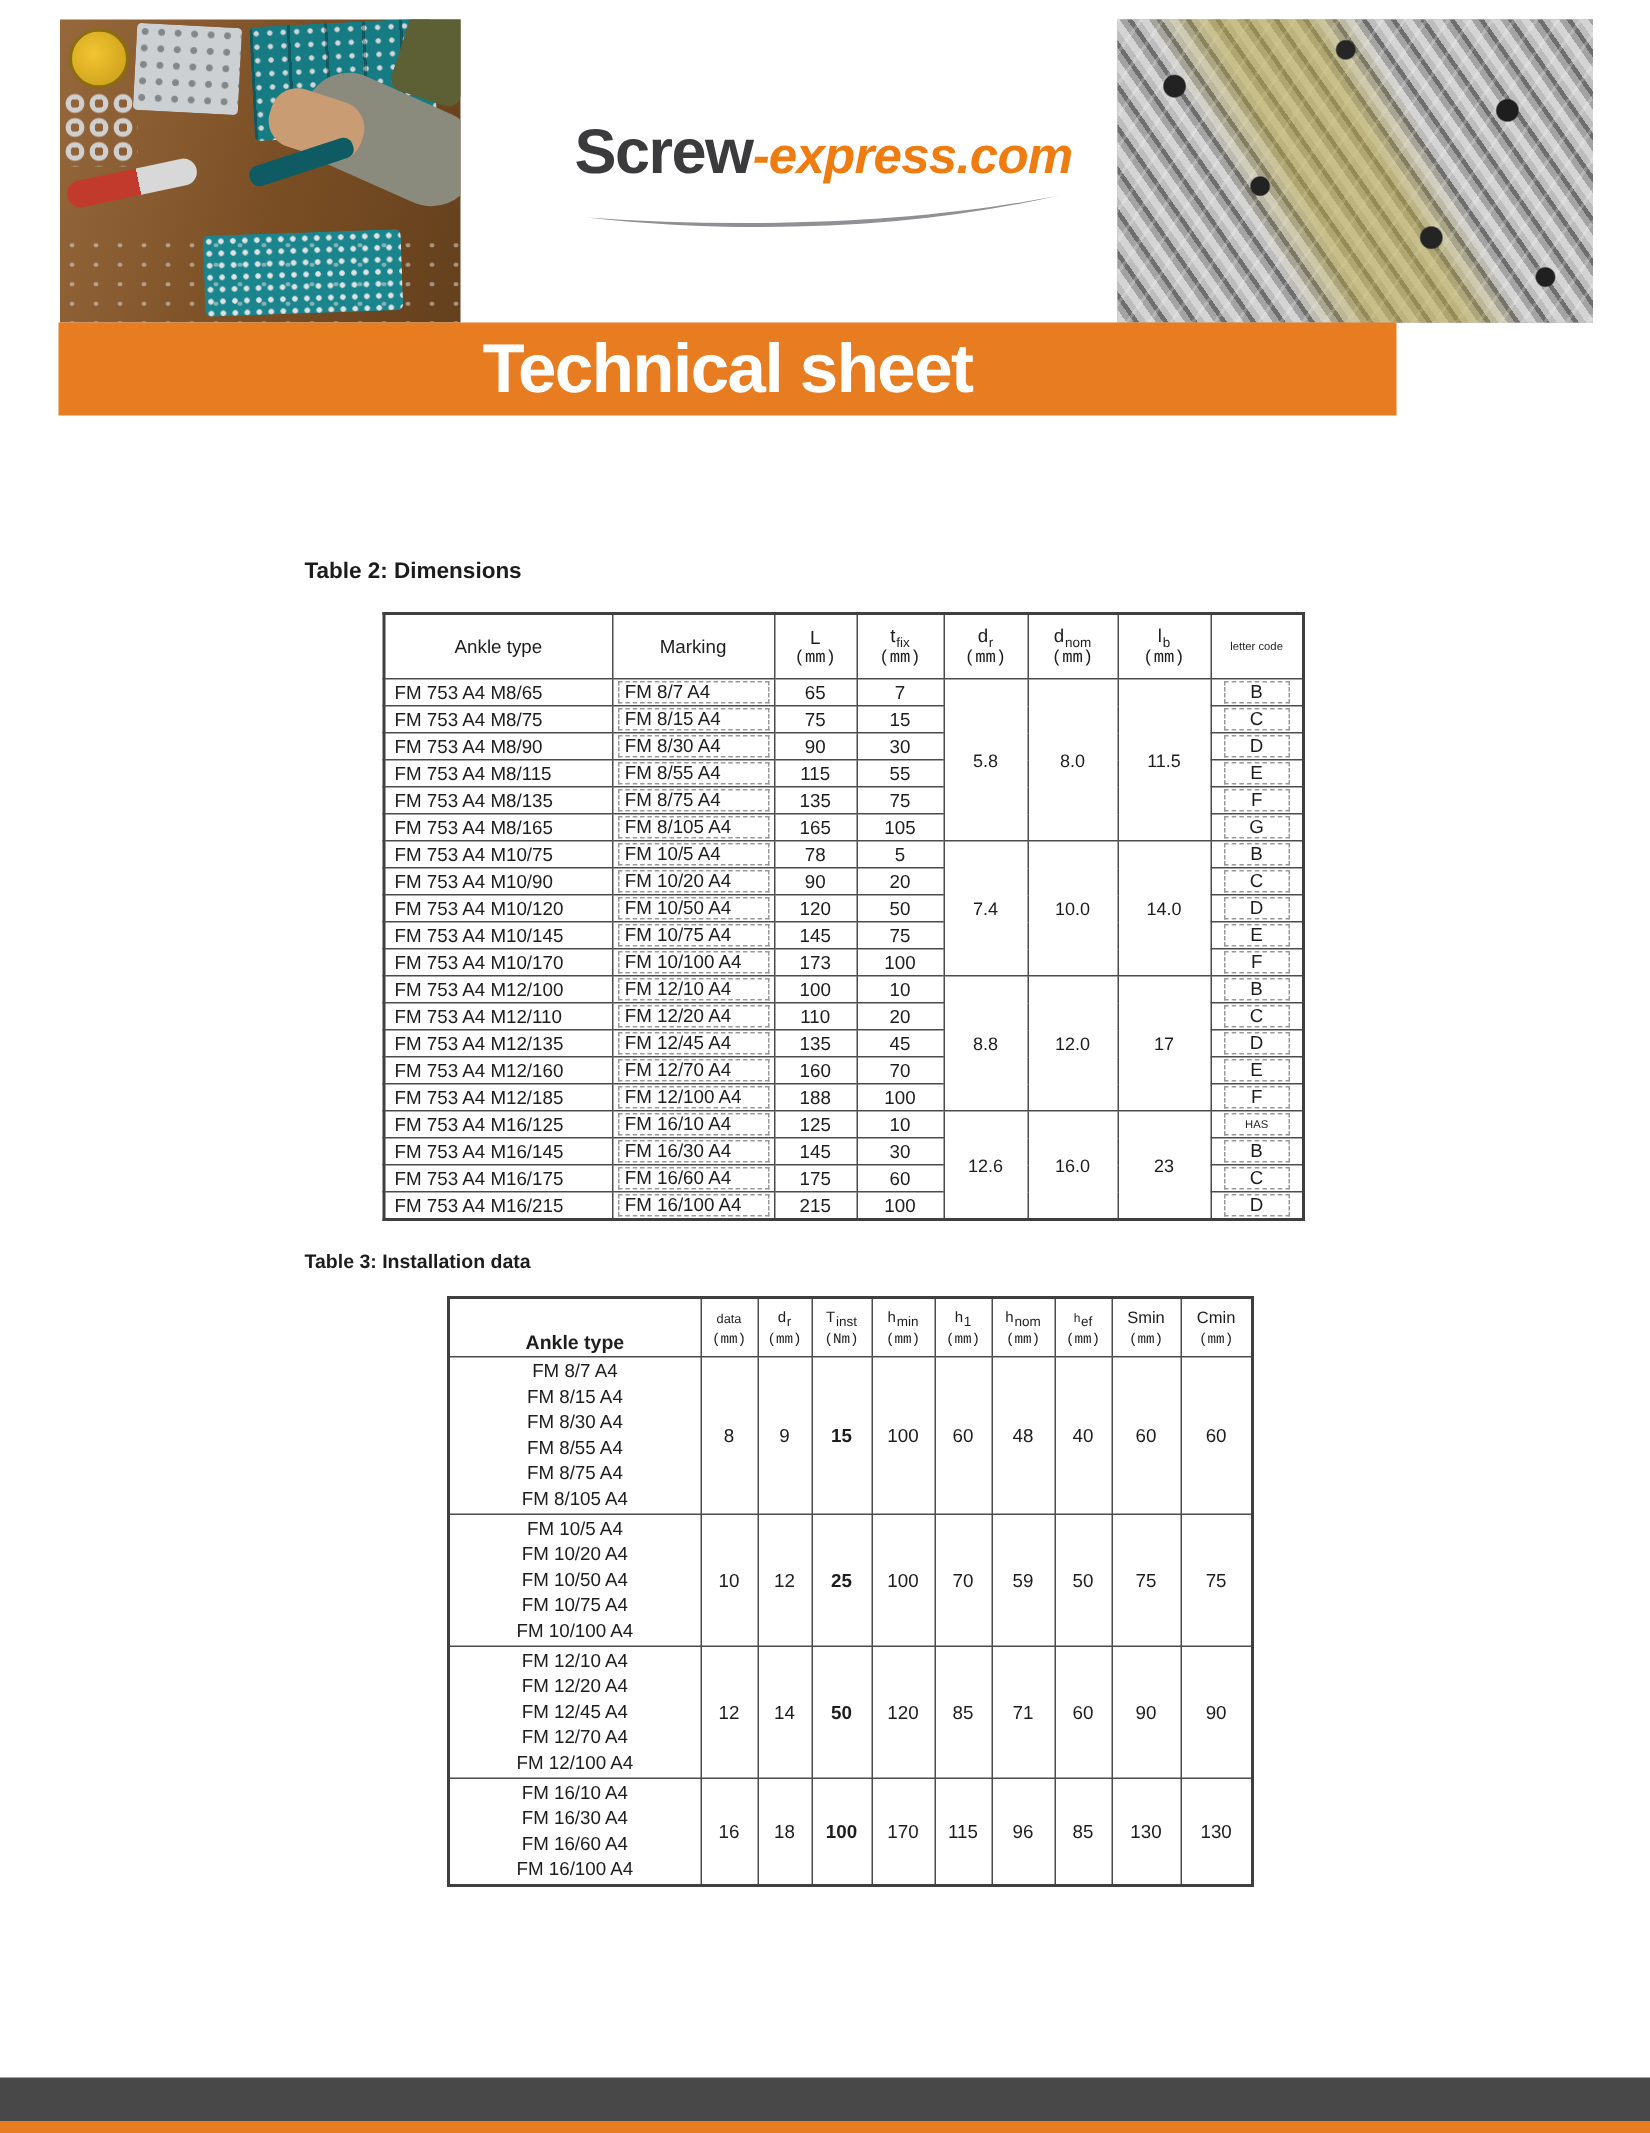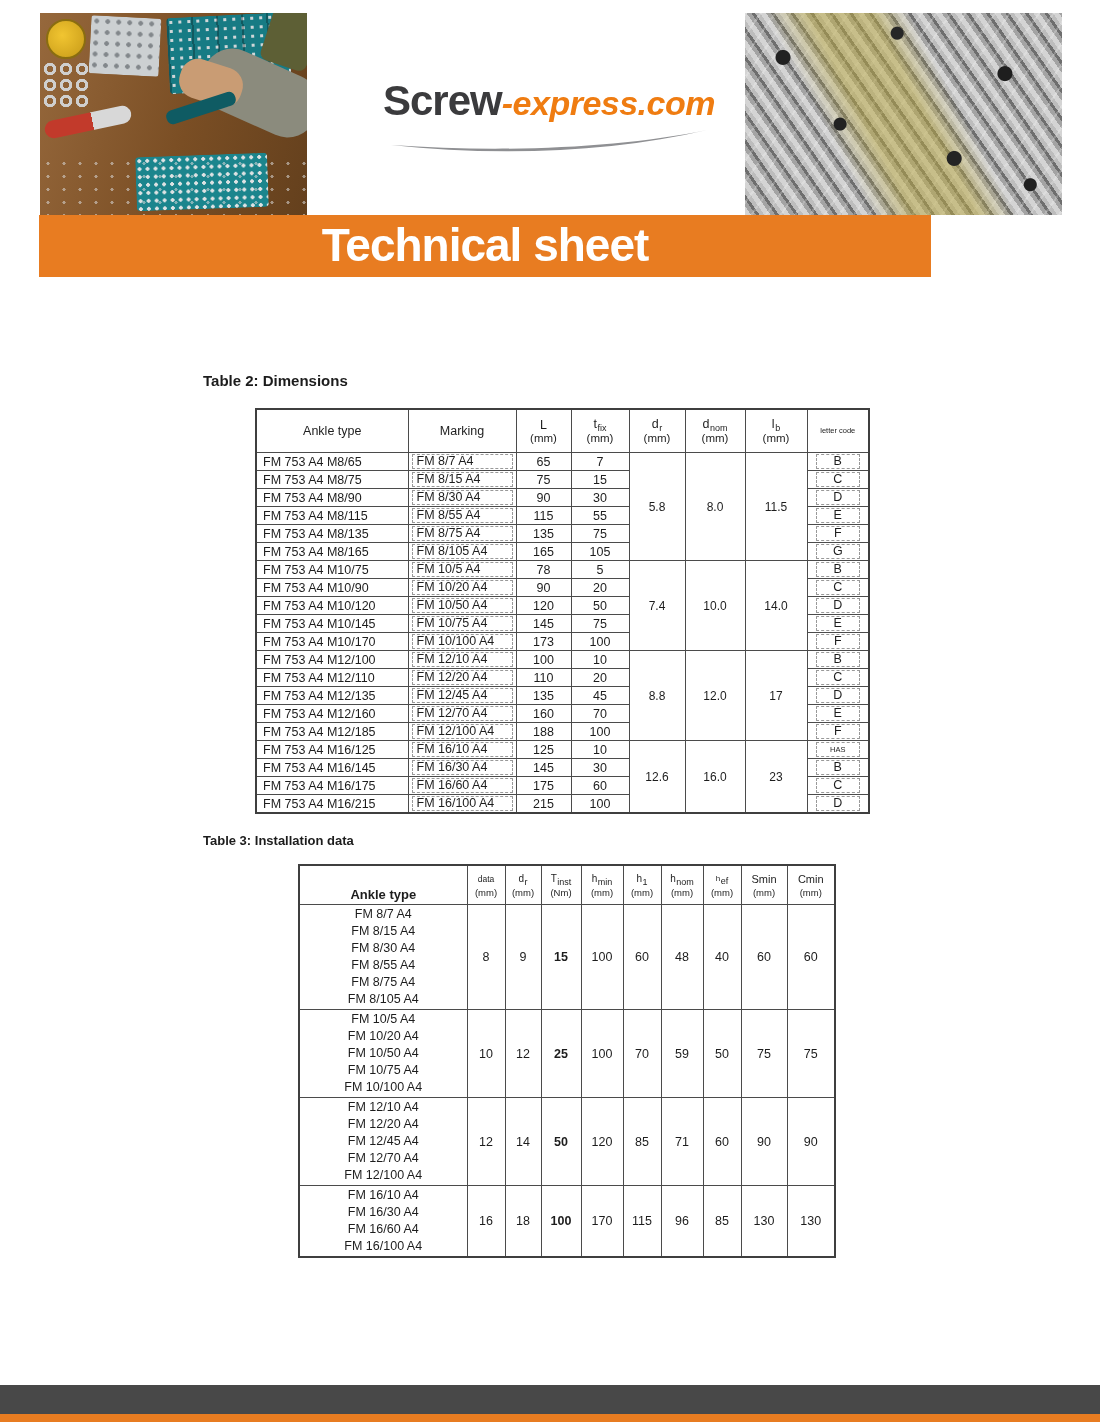--- a/index.html
+++ b/index.html
@@ -56,21 +56,21 @@
   
   .caption{position:absolute;font-weight:bold;color:#1c1c1c;}
   .c2{left:203px;top:372px;font-size:15px;}
   .c3{left:203px;top:833px;font-size:13px;}
 
   
   table{border-collapse:collapse;table-layout:fixed;background:#fff;}
   th,td{border:1px solid #4b4b4b;}
   th{font-weight:normal;}
   .hl{line-height:14px;color:#1d1d1d;}
-  .hu{line-height:13px;color:#1d1d1d;}
+  .hu{line-height:13px;color:#1d1d1d;font-family:Liberation Mono, monospace;}
   .sb{font-size:9px;position:relative;top:3px;margin-left:0.5px;margin-top:30px;}
 
   
   #t2{position:absolute;left:255px;top:408px;border:2px solid #3f3f3f;}
   #t2 th{height:40px;vertical-align:middle;text-align:center;}
   #t2 .hl{font-size:12.5px;}
   #t2 .hu{font-size:11.5px;}
   #t2 th[data-name="t2-col-code"] .hl{font-size:7.5px;}
   #t2 td{font-size:12.5px;padding:0 3px;height:17px;line-height:16px;text-align:center;vertical-align:middle;}
   #t2 td.ankle{text-align:left;padding-left:6px;}

